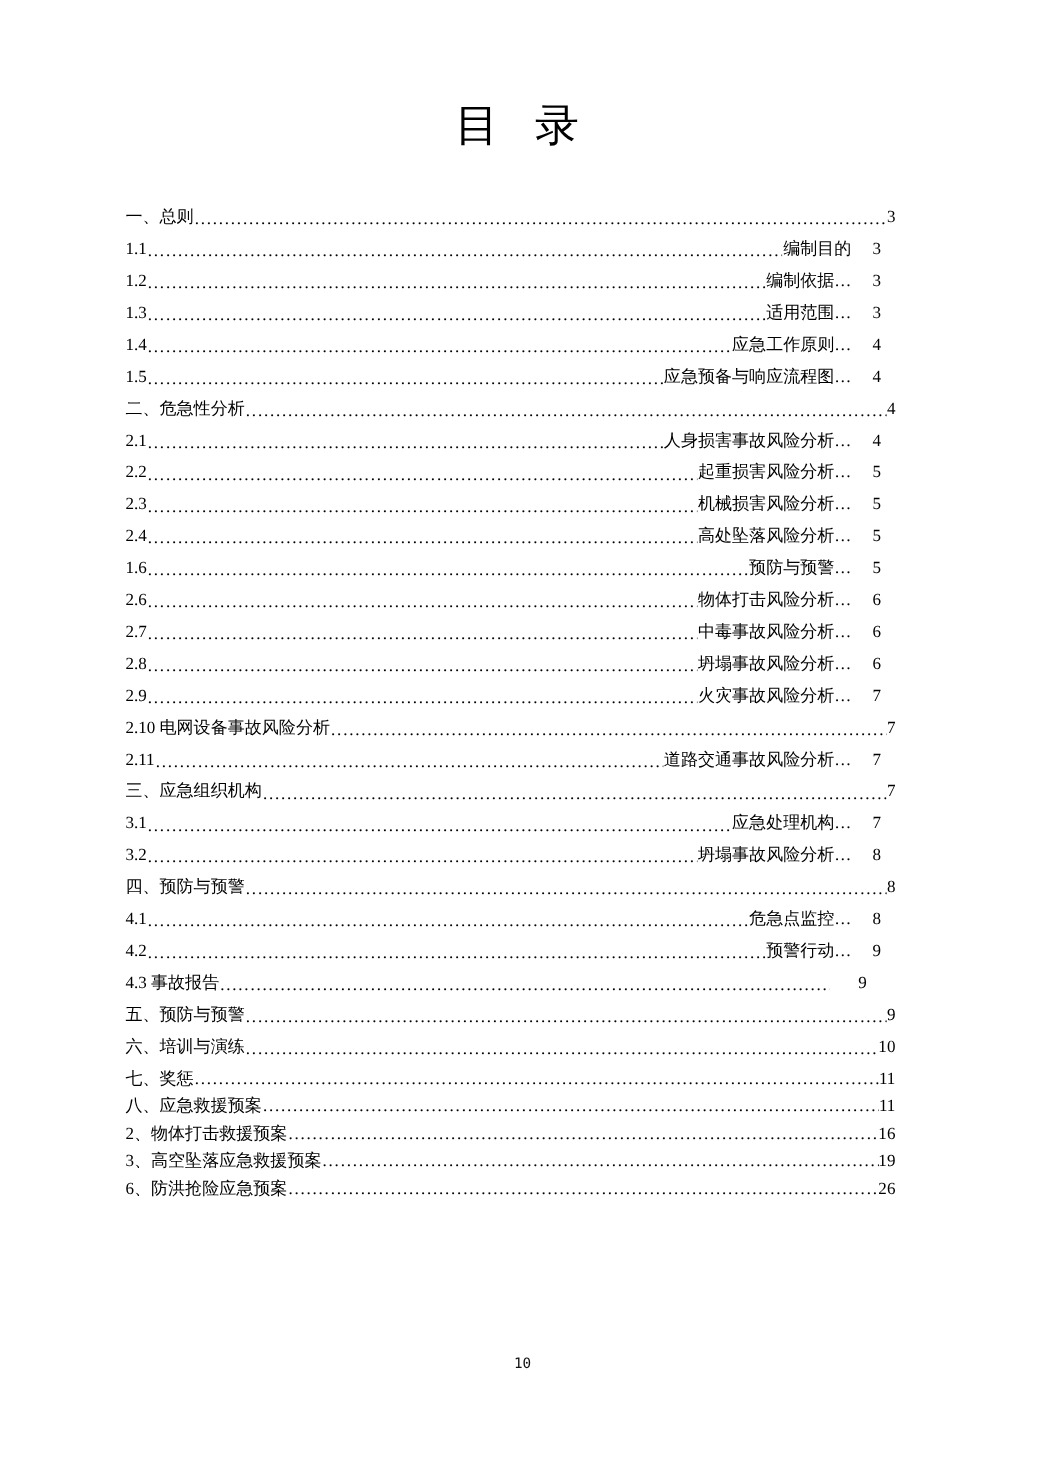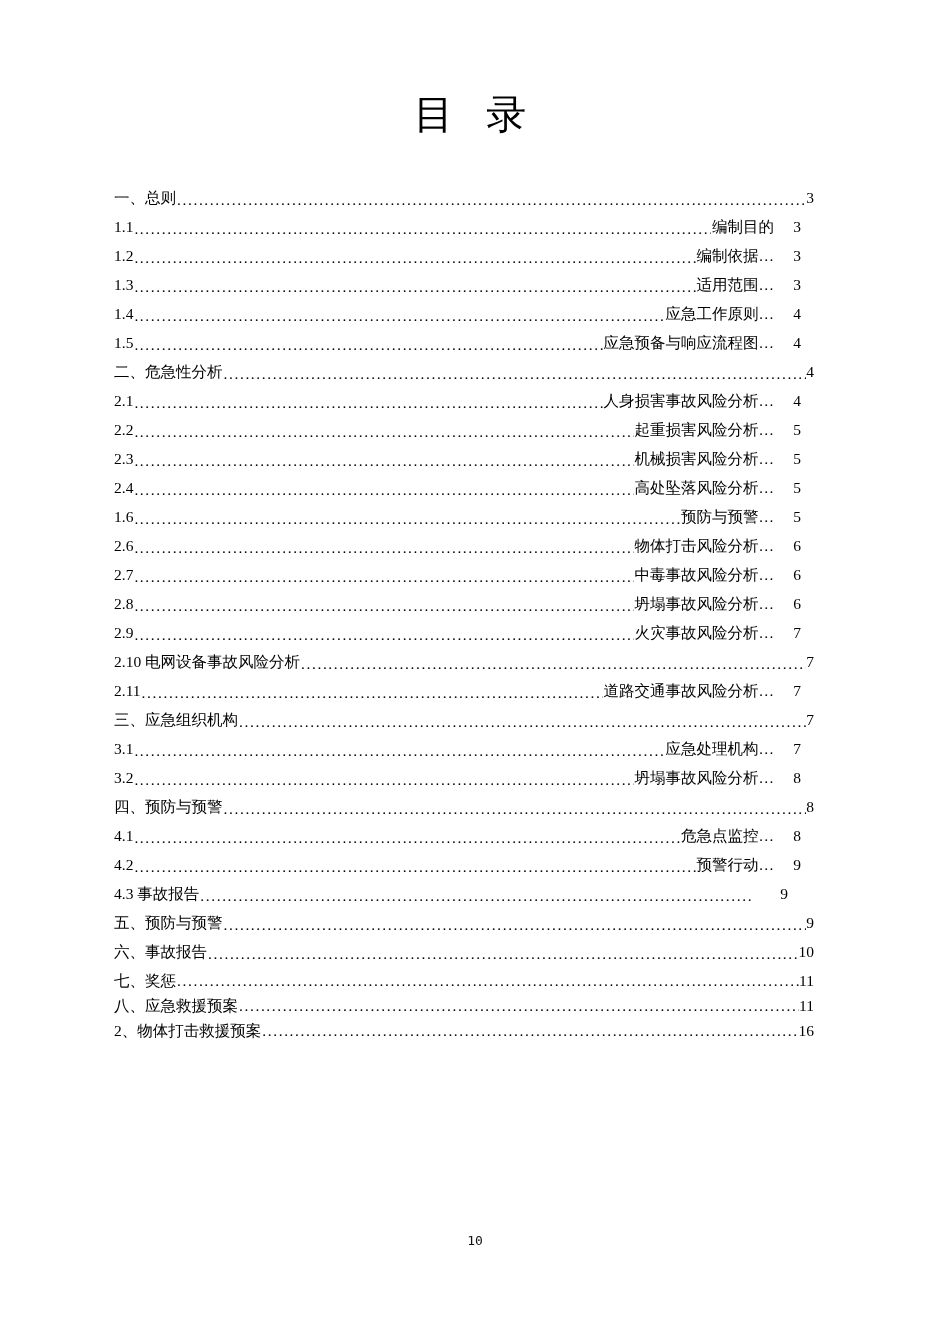--- a/index.html
+++ b/index.html
@@ -278,36 +278,46 @@
         <span class="lead-label">4.3 事故报告</span>
         <span class="leader"></span>
         <span class="page-num">9</span>
       </div>
       <div class="toc-entry top">
         <span class="lead-label">五、预防与预警</span>
         <span class="leader"></span>
         <span class="page-num">9</span>
       </div>
       <div class="toc-entry top">
-        <span class="lead-label">六、事故报告</span>
+        <span class="lead-label">六、培训与演练</span>
         <span class="leader"></span>
         <span class="page-num">10</span>
       </div>
       <div class="toc-entry top tight">
         <span class="lead-label">七、奖惩</span>
         <span class="leader"></span>
         <span class="page-num">11</span>
       </div>
       <div class="toc-entry top tight">
         <span class="lead-label">八、应急救援预案</span>
         <span class="leader"></span>
         <span class="page-num">11</span>
       </div>
       <div class="toc-entry top tight">
         <span class="lead-label">2、物体打击救援预案</span>
         <span class="leader"></span>
         <span class="page-num">16</span>
       </div>
+      <div class="toc-entry top tight">
+        <span class="lead-label">3、高空坠落应急救援预案</span>
+        <span class="leader"></span>
+        <span class="page-num">19</span>
+      </div>
+      <div class="toc-entry top tight">
+        <span class="lead-label">6、防洪抢险应急预案</span>
+        <span class="leader"></span>
+        <span class="page-num">26</span>
+      </div>
     </div>
 
   <div class="footer-page">10</div>
 
 </div>
 
 </body></html>

